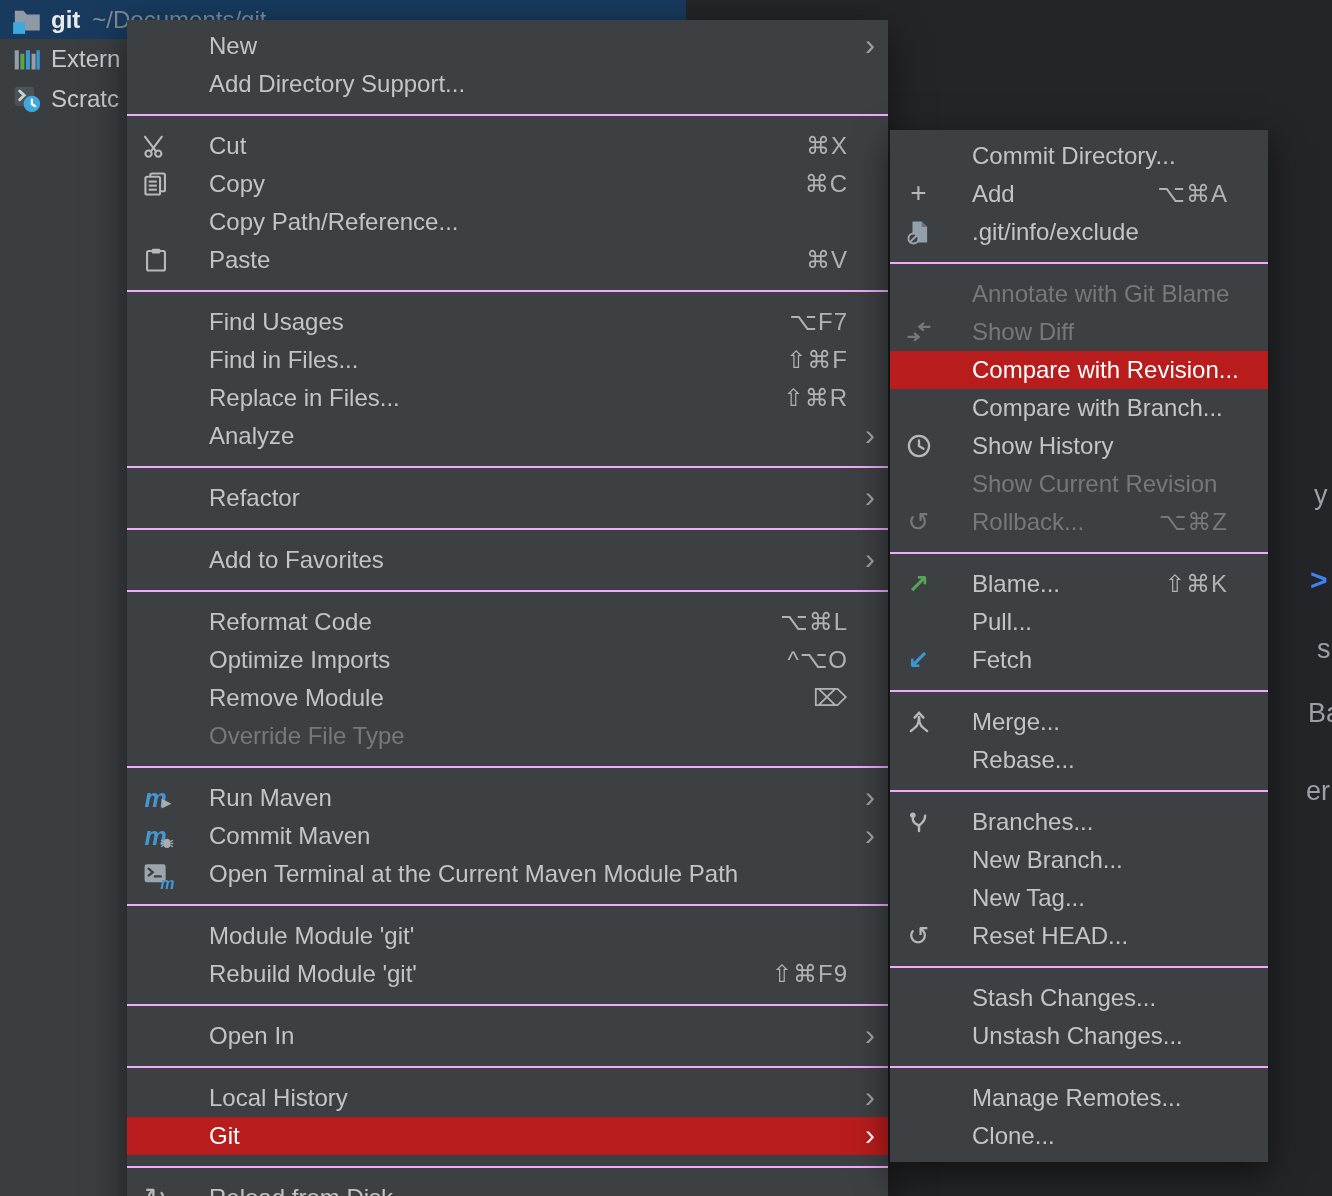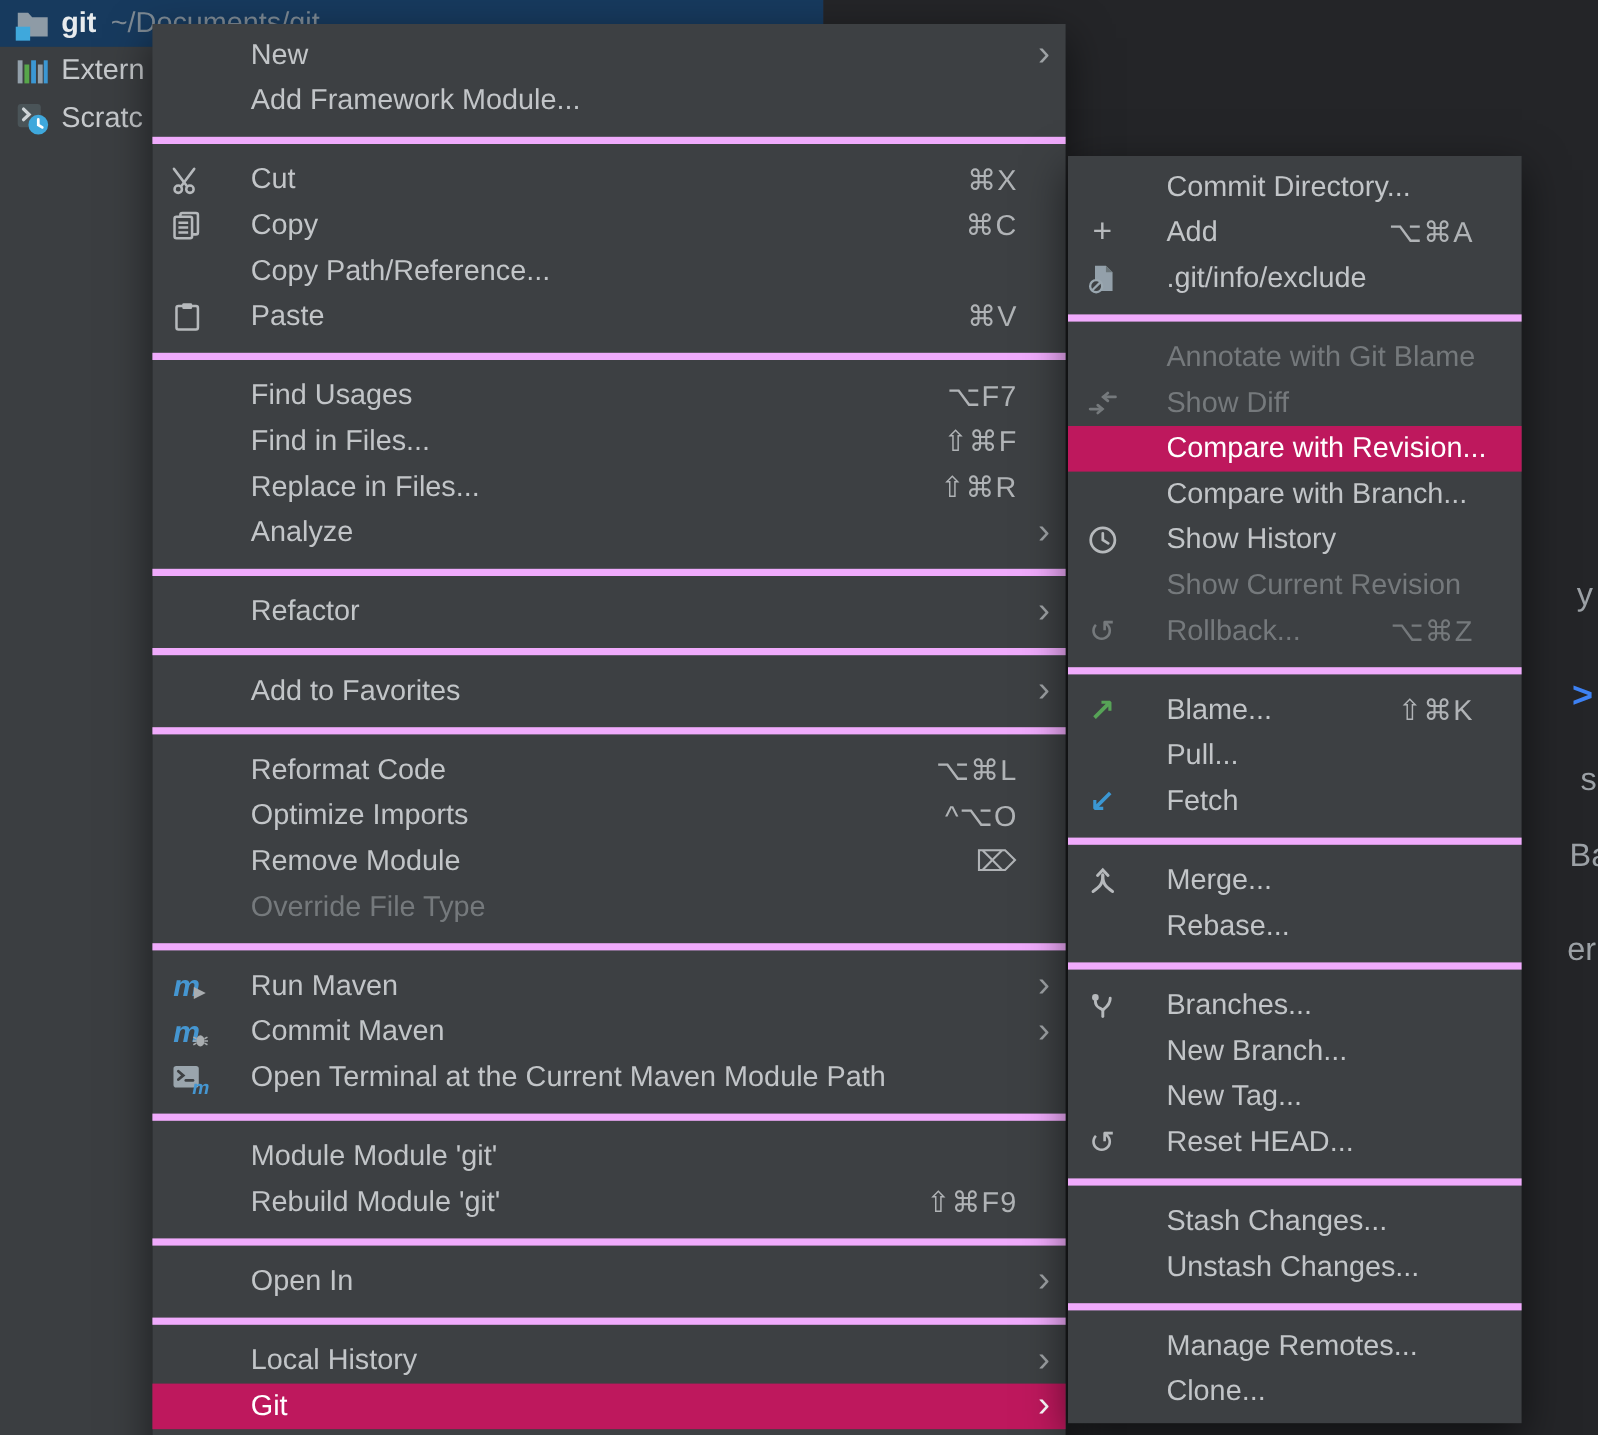--- a/index.html
+++ b/index.html
@@ -18,30 +18,30 @@
   .ti svg{display:block}
   .tname{font-weight:700;color:#E8EBED;}
   .tpath{margin-left:12px;color:#7E8A94;font-weight:400;}
   
   .menu{position:absolute;background:#3D4043;box-shadow:0 12px 34px rgba(0,0,0,.55);padding:7px 0;z-index:10;}
   #main-menu{left:127px;top:20px;width:761px;}
   #git-menu{left:890px;top:130px;width:378px;}
   .sec{padding:11px 0;}
   .sec:first-child{padding-top:0}
   .sec:last-child{padding-bottom:0}
-  .sec + .sec{border-top:6px solid #f0abfc;}
+  .sec + .sec{border-top:2px solid #f0abfc;}
   .mi{height:38px;display:flex;align-items:center;position:relative;
       padding:0 40px 0 53px;font-size:24px;color:#C2C5C8;white-space:nowrap;cursor:default;}
   .mi .lab{white-space:nowrap;margin-left:29px;}
   .mi .sc{margin-left:auto;color:#B0B3B6;letter-spacing:1px;}
   .mi .chev{position:absolute;right:13px;top:50%;transform:translateY(-53%);
             font-size:30px;color:#9EA2A5;line-height:1;font-weight:400;}
   .mi.dis{color:#75797C;}
   .mi.dis .sc{color:#75797C;}
-  .mi.hi{background:#be185d;color:#FFFFFF;}
+  .mi.hi{background:#b91c1c;color:#FFFFFF;}
   .mi.hi .sc,.mi.hi .chev{color:#FFFFFF;}
   .ic{position:absolute;left:12px;width:33px;height:32px;display:flex;align-items:center;
       justify-content:center;line-height:1;}
   .ic svg{display:block}
   .g{color:#B6B9BC;}
   .mi.dis .ic .g,.mi.dis .ic svg *{color:#75797C;}
   .mvnwrap{position:relative;width:28px;height:28px;display:flex;align-items:center;justify-content:center;}
   .mvn{font-style:italic;font-weight:800;font-size:25px;color:#4596D1;line-height:1;}
   .mvn-play{position:absolute;right:-2px;bottom:3px;font-size:13px;color:#A9ADB0;}
   .mvn-bug{position:absolute;right:-4px;bottom:0;}
@@ -99,21 +99,21 @@
     <div class="frag" style="top: 698px; left: 1308px;">Ba</div>
     <div class="frag" style="top: 776px; left: 1306px;">er</div>
   </div>
 <div id="main-menu" class="menu">
     <div class="sec">
       <div class="mi">
         <span class="lab">New</span>
         <span class="chev">›</span>
       </div>
       <div class="mi">
-        <span class="lab">Add Framework Module...</span>
+        <span class="lab">Add Directory Support...</span>
       </div>
     </div>
     <div class="sec">
       <div class="mi">
         <span class="ic">
           <svg width="26" height="26" viewBox="0 0 16 16" fill="none" stroke="#B6B9BC" stroke-width="1.3" stroke-linecap="round">
             <circle cx="3.4" cy="12.7" r="1.9"></circle>
             <circle cx="9.4" cy="12.7" r="1.9"></circle>
             <line x1="4.8" y1="11.3" x2="11.6" y2="2.3"></line>
             <line x1="8" y1="11.3" x2="1.2" y2="2.3"></line>

